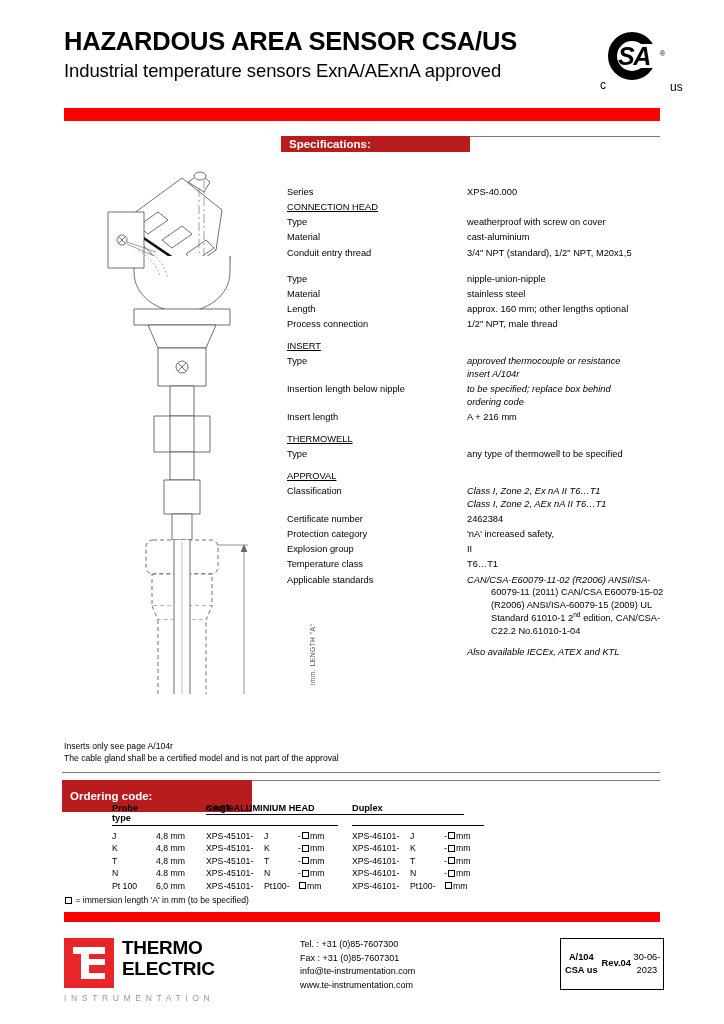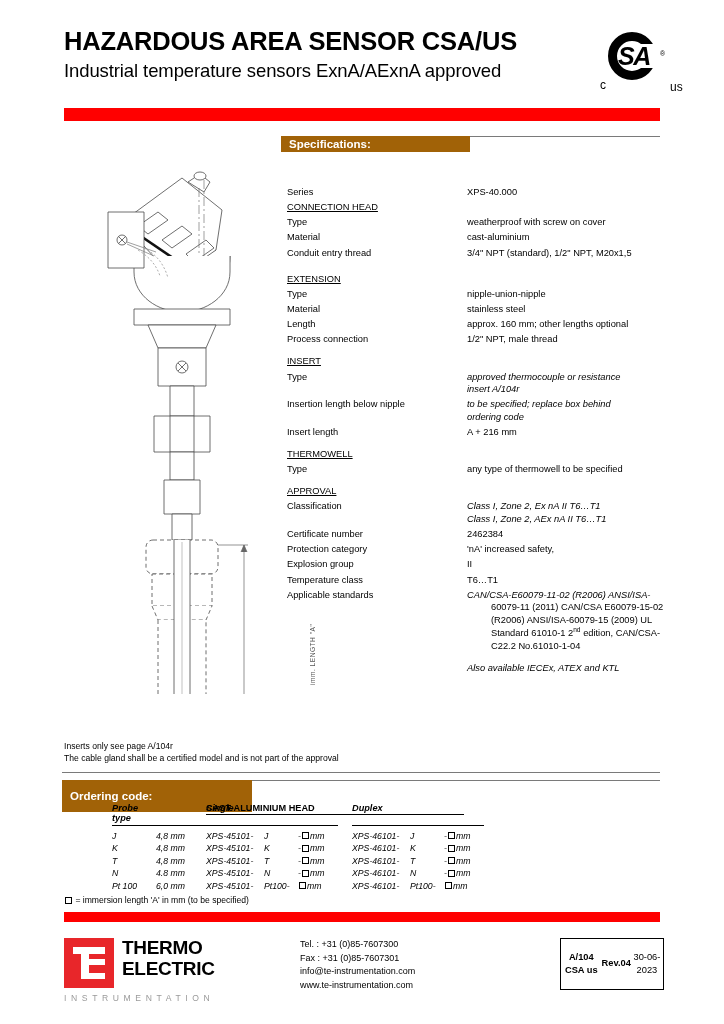--- a/index.html
+++ b/index.html
@@ -35,21 +35,21 @@
   .csa-reg{position:absolute;left:62px;top:20px;font-size:7px;}
   .csa-c{position:absolute;left:2px;top:48px;font-size:12px;}
   .csa-us{position:absolute;left:72px;top:50px;font-size:12px;}
 
   .redbar{position:absolute;background:#FF0000;}
   #redbar-top{left:64px;top:108px;width:596px;height:13px;}
   #redbar-bottom{left:64px;top:912px;width:596px;height:10px;}
 
   
   .blackbar{
-    position:absolute;background:#a16207;color:#fff;
+    position:absolute;background:#b91c1c;color:#fff;
     font-size:11.5px;font-weight:bold;
     display:flex;align-items:center;padding-left:8px;box-sizing:border-box;
   }
   #bar-spec{left:281px;top:136px;width:189px;height:16px;}
   #bar-order{left:62px;top:780px;width:190px;height:32px;}
   .hairline{position:absolute;background:#7a7a7a;height:1px;}
   #rule-spec{left:470px;top:136px;width:190px;}
   #rule-order{left:252px;top:780px;width:408px;}
   #rule-order-top{left:62px;top:772px;width:598px;}
 
@@ -80,21 +80,21 @@
 
   
   .notes{position:absolute;left:64px;top:740px;font-size:8.6px;line-height:1.45;}
 
   
   .order{position:absolute;left:112px;top:803px;font-size:8.7px;}
   .castrow{position:absolute;left:206px;top:803px;width:258px;}
   .cast-t{font-size:9.2px;font-weight:bold;padding-bottom:1px;}
   .cast-u{border-bottom:1.1px solid #000;width:258px;}
   .otbl{border-collapse:collapse;}
-  .otbl td,.otbl th{padding:0;font-weight:normal;text-align:left;vertical-align:baseline;font-style:italic;}
+  .otbl td,.otbl th{padding:0;font-weight:normal;text-align:left;vertical-align:baseline;}
   .ohead th{font-size:9.2px;font-weight:bold;padding-bottom:1.5px;}
   .ohead th.u{border-bottom:1.1px solid #000;}
   .spacer-row td{height:4px;}
   .orow td{height:12.6px;line-height:12.6px;white-space:nowrap;}
   .c-type{width:44px;}
   .c-dia{width:50px;}
   .c-code{width:58px;}
   .c-sfx{width:34px;text-align:right;padding-right:3px;}
   .c-mm{width:40px;}
   .c-gapx{width:14px;}
@@ -250,21 +250,20 @@
       <div class="slabel">Material</div>
       <div class="sval">cast-aluminium</div>
     </div>
     <div class="srow">
       <div class="slabel">Conduit entry thread</div>
       <div class="sval">3/4" NPT (standard), 1/2" NPT, M20x1,5</div>
     </div>
 
     <div class="gap-md"></div>
 
-    <div class="grp">EXTENSION</div>
     <div class="srow">
       <div class="slabel">Type</div>
       <div class="sval">nipple-union-nipple</div>
     </div>
     <div class="srow">
       <div class="slabel">Material</div>
       <div class="sval">stainless steel</div>
     </div>
     <div class="srow">
       <div class="slabel">Length</div>

